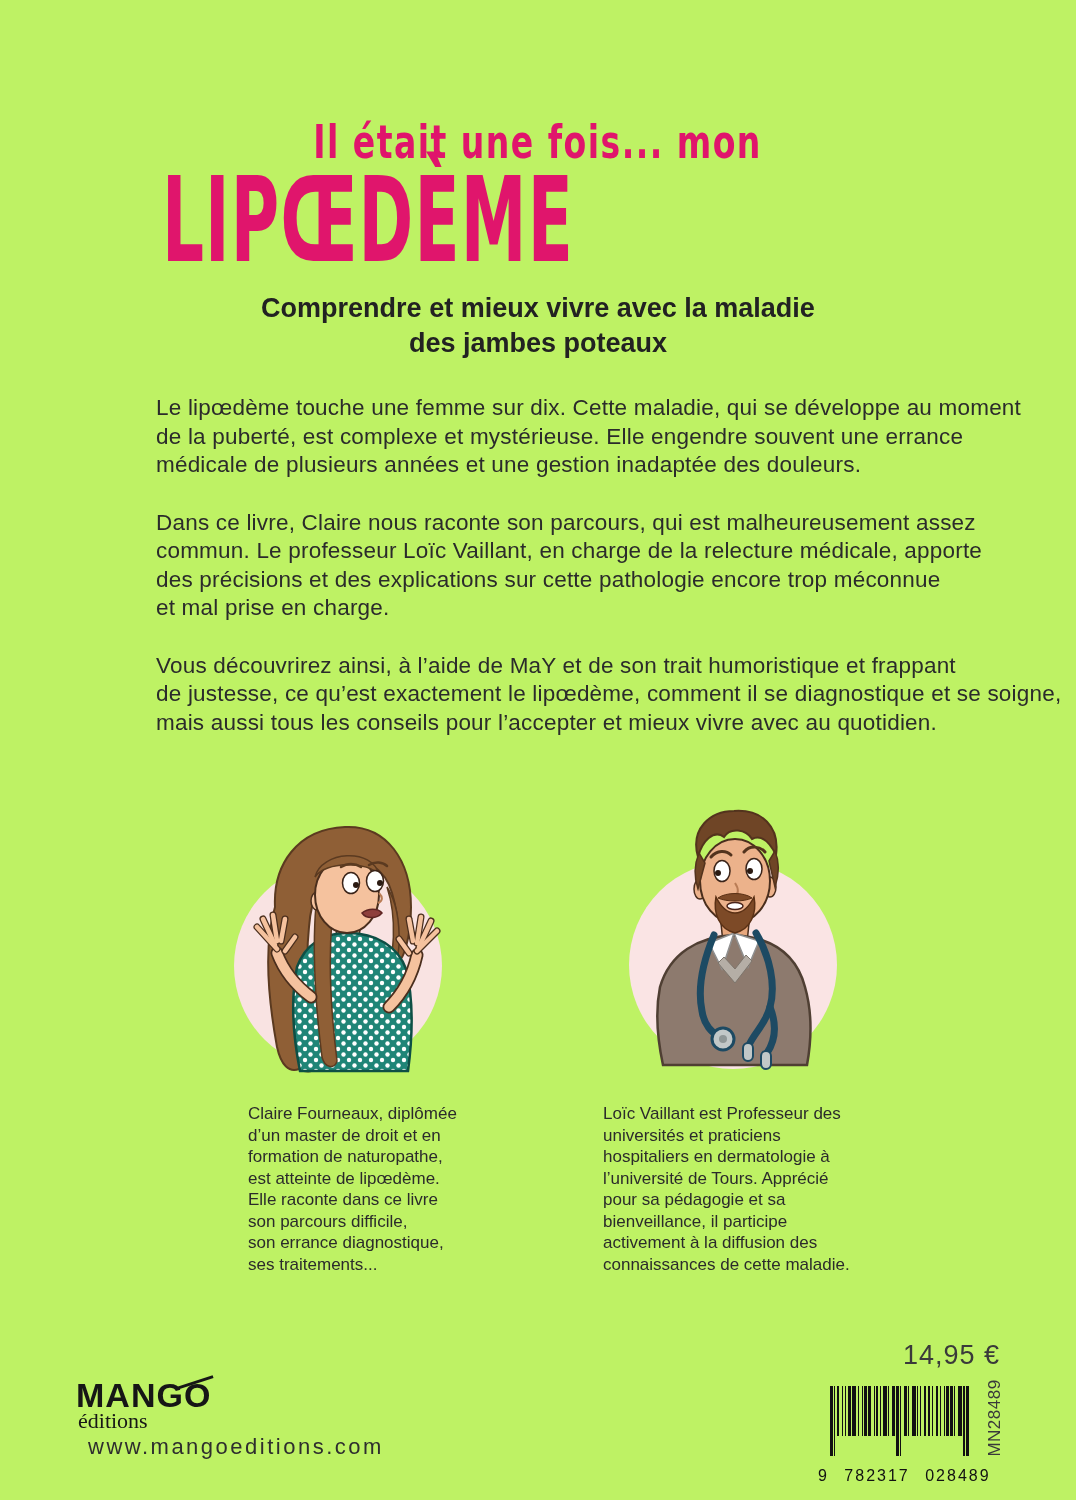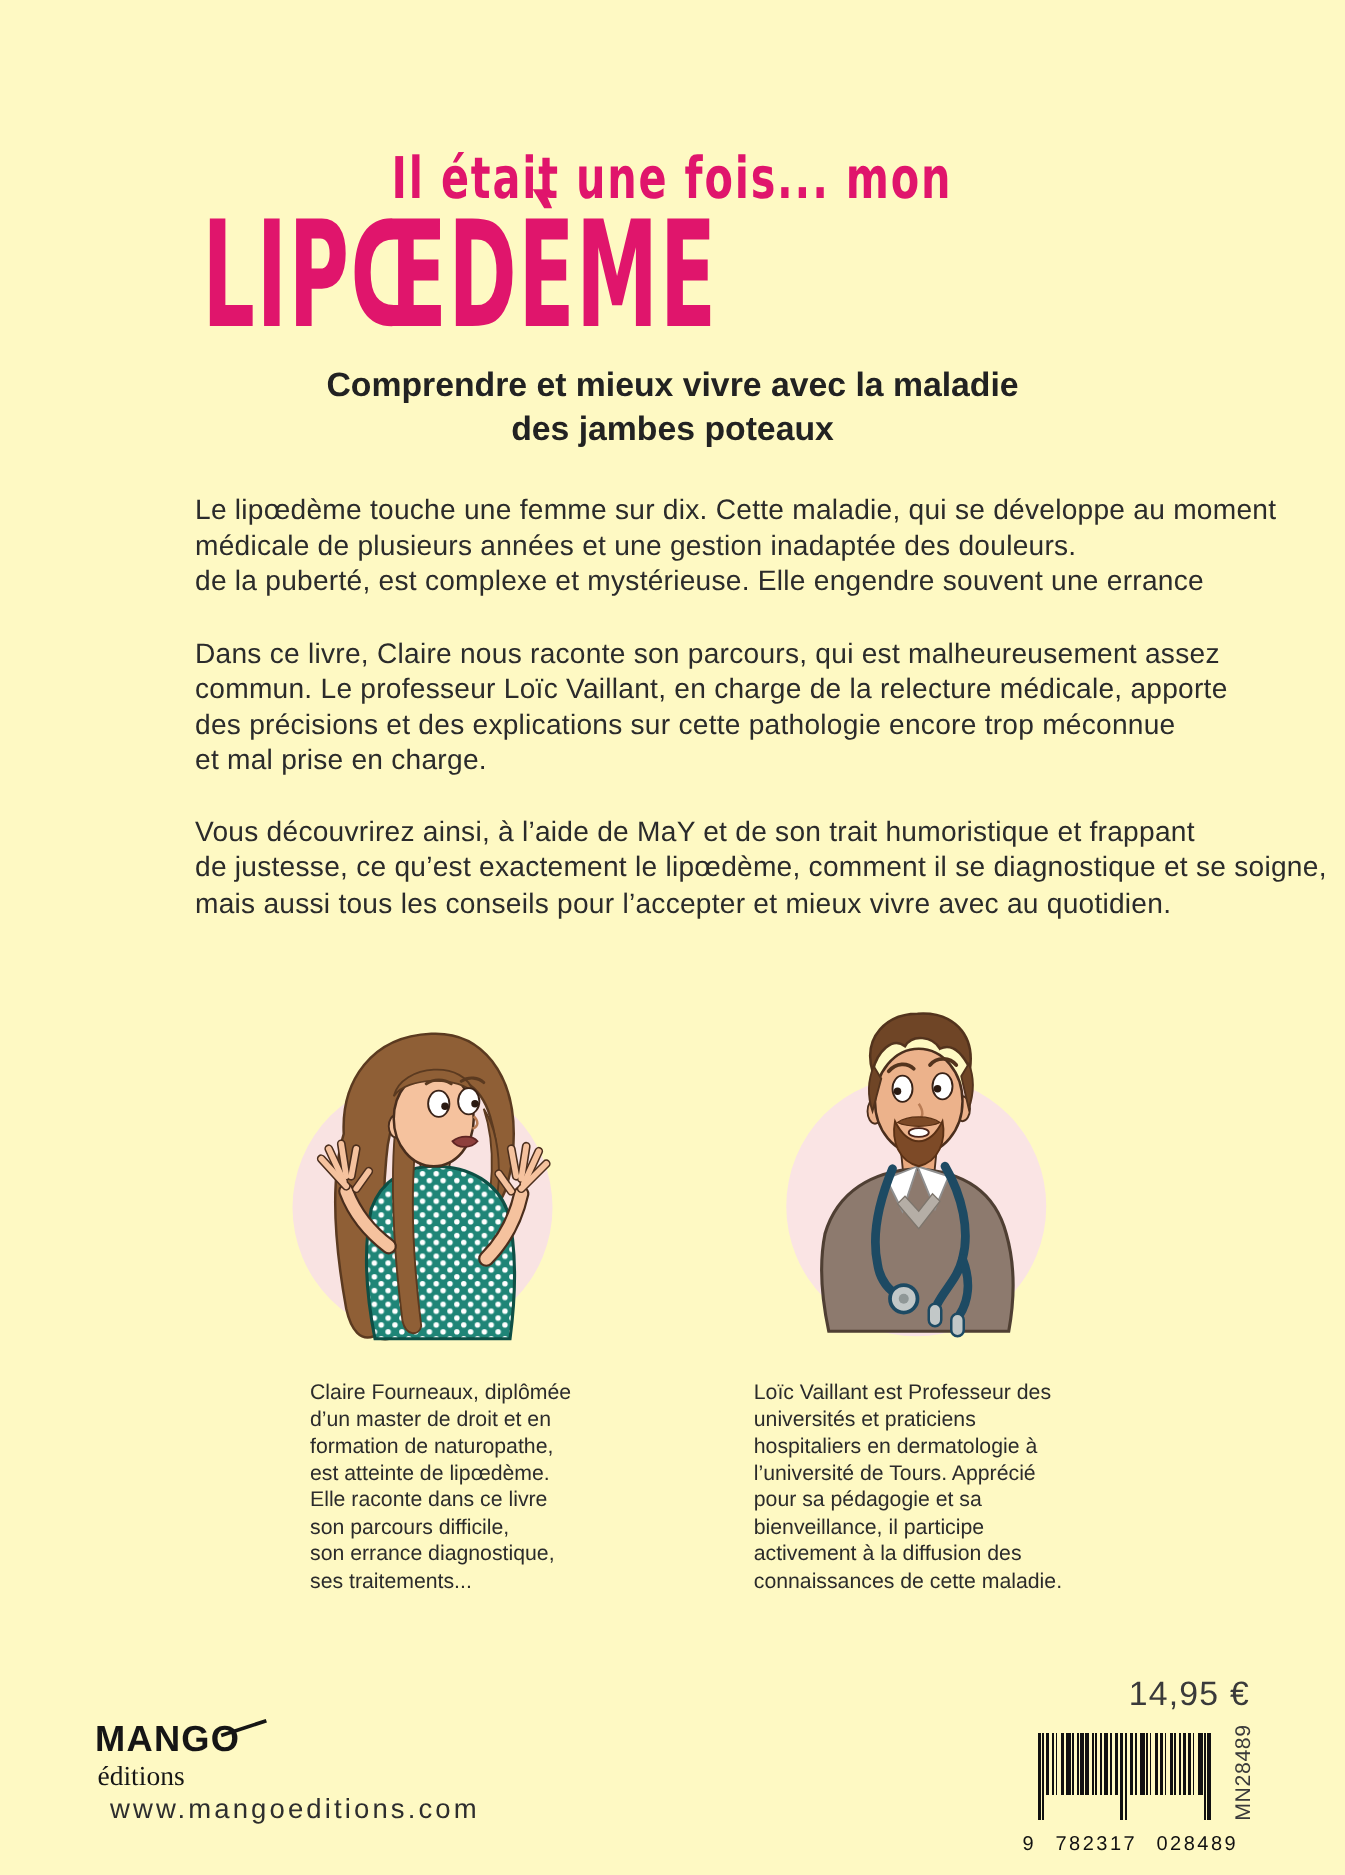--- a/index.html
+++ b/index.html
@@ -1,16 +1,16 @@
 <!DOCTYPE html>
 <html><head>
 <meta charset="utf-8">
 <style>
   html,body{margin:0;padding:0;background:#ffffff;}
-  .page{position:relative;width:1076px;height:1500px;background:#fef9c3;overflow:hidden;
+  .page{position:relative;width:1076px;height:1500px;background:#bef264;overflow:hidden;
         font-family:"Liberation Sans",sans-serif;color:#262626;}
   .abs{position:absolute;}
   
   .title1{top:118px;left:0;width:1076px;text-align:center;}
   .title1 .squeeze{display:inline-block;transform:scaleX(.72);transform-origin:center top;
         font-family:"DejaVu Sans",sans-serif;font-weight:bold;font-size:46px;line-height:48px;
         letter-spacing:2px;}
   .title2{top:160px;left:0;width:1076px;text-align:left;}
   .title2 .squeeze{display:inline-block;transform:scaleX(.56);transform-origin:center top;
         font-family:"DejaVu Sans",sans-serif;font-weight:bold;font-size:118px;line-height:120px;
@@ -25,21 +25,21 @@
   .b{font-weight:normal;}
   
   .fig{overflow:visible;}
   
   .bio{font-size:17px;line-height:21.5px;color:#2b2b2b;}
   .bio-left{top:1103px;left:248px;width:230px;}
   .bio-right{top:1103px;left:603px;width:300px;}
   
   .price{top:1340px;left:880px;width:120px;text-align:right;font-size:27px;
         letter-spacing:1px;color:#3a3a3a;}
-  .brand{top:1376px;left:76px;font-size:29px;font-weight:bold;letter-spacing:1px;color:#161616;}
+  .brand{top:1376px;left:76px;font-size:34px;font-weight:bold;letter-spacing:1px;color:#161616;}
   .brand-slash{top:1381px;left:176px;width:38px;height:0;border-top:3px solid #161616;
         transform:rotate(-18deg);}
   .brand-sub{top:1408px;left:78px;font-family:"Liberation Serif",serif;font-size:22px;
         color:#161616;}
   .website{top:1434px;left:78px;font-size:22px;letter-spacing:2.5px;color:#2e2e2e;margin-left:10px;}
   .barcode{top:1386px;left:828px;}
   .isbn{top:1438px;left:818px;width:175px;font-size:16px;letter-spacing:2px;
         word-spacing:9px;color:#111;margin-top:29px;}
   .refcode{top:1408px;left:953px;width:84px;height:20px;text-align:center;font-size:17px;
         letter-spacing:.5px;color:#3a3a3a;transform:rotate(-90deg);transform-origin:center;}
@@ -56,22 +56,22 @@
     <span class="squeeze" style="color:#e0156c">LIPŒDÈME</span>
   </div>
   <div class="abs subtitle">
     <div>Comprendre et mieux vivre avec la maladie</div>
     <div>des jambes poteaux</div>
   </div>
 
   <section class="abs copy">
     <div class="para">
         <div class="tline"><span>Le lipœdème touche une femme sur dix. Cette maladie, qui se développe au moment</span></div>
+        <div class="tline"><span>de la puberté, est complexe et mystérieuse. Elle engendre souvent une errance</span></div>
         <div class="tline"><span>médicale de plusieurs années et une gestion inadaptée des douleurs.</span></div>
-        <div class="tline"><span>de la puberté, est complexe et mystérieuse. Elle engendre souvent une errance</span></div>
       </div>
     <div class="para">
         <div class="tline"><span>Dans ce livre, </span><span class="b">Claire</span><span> nous raconte son parcours, qui est malheureusement assez</span></div>
         <div class="tline"><span>commun. </span><span class="b">Le professeur Loïc Vaillant</span><span>, en charge de la relecture médicale, apporte</span></div>
         <div class="tline"><span>des précisions et des explications sur cette pathologie encore trop méconnue</span></div>
         <div class="tline"><span>et mal prise en charge.</span></div>
       </div>
     <div class="para">
         <div class="tline"><span>Vous découvrirez ainsi, à l’aide de </span><span class="b">MaY</span><span> et de son trait humoristique et frappant</span></div>
         <div class="tline"><span>de justesse, ce qu’est exactement le lipœdème, comment il se diagnostique et se soigne,</span></div>

